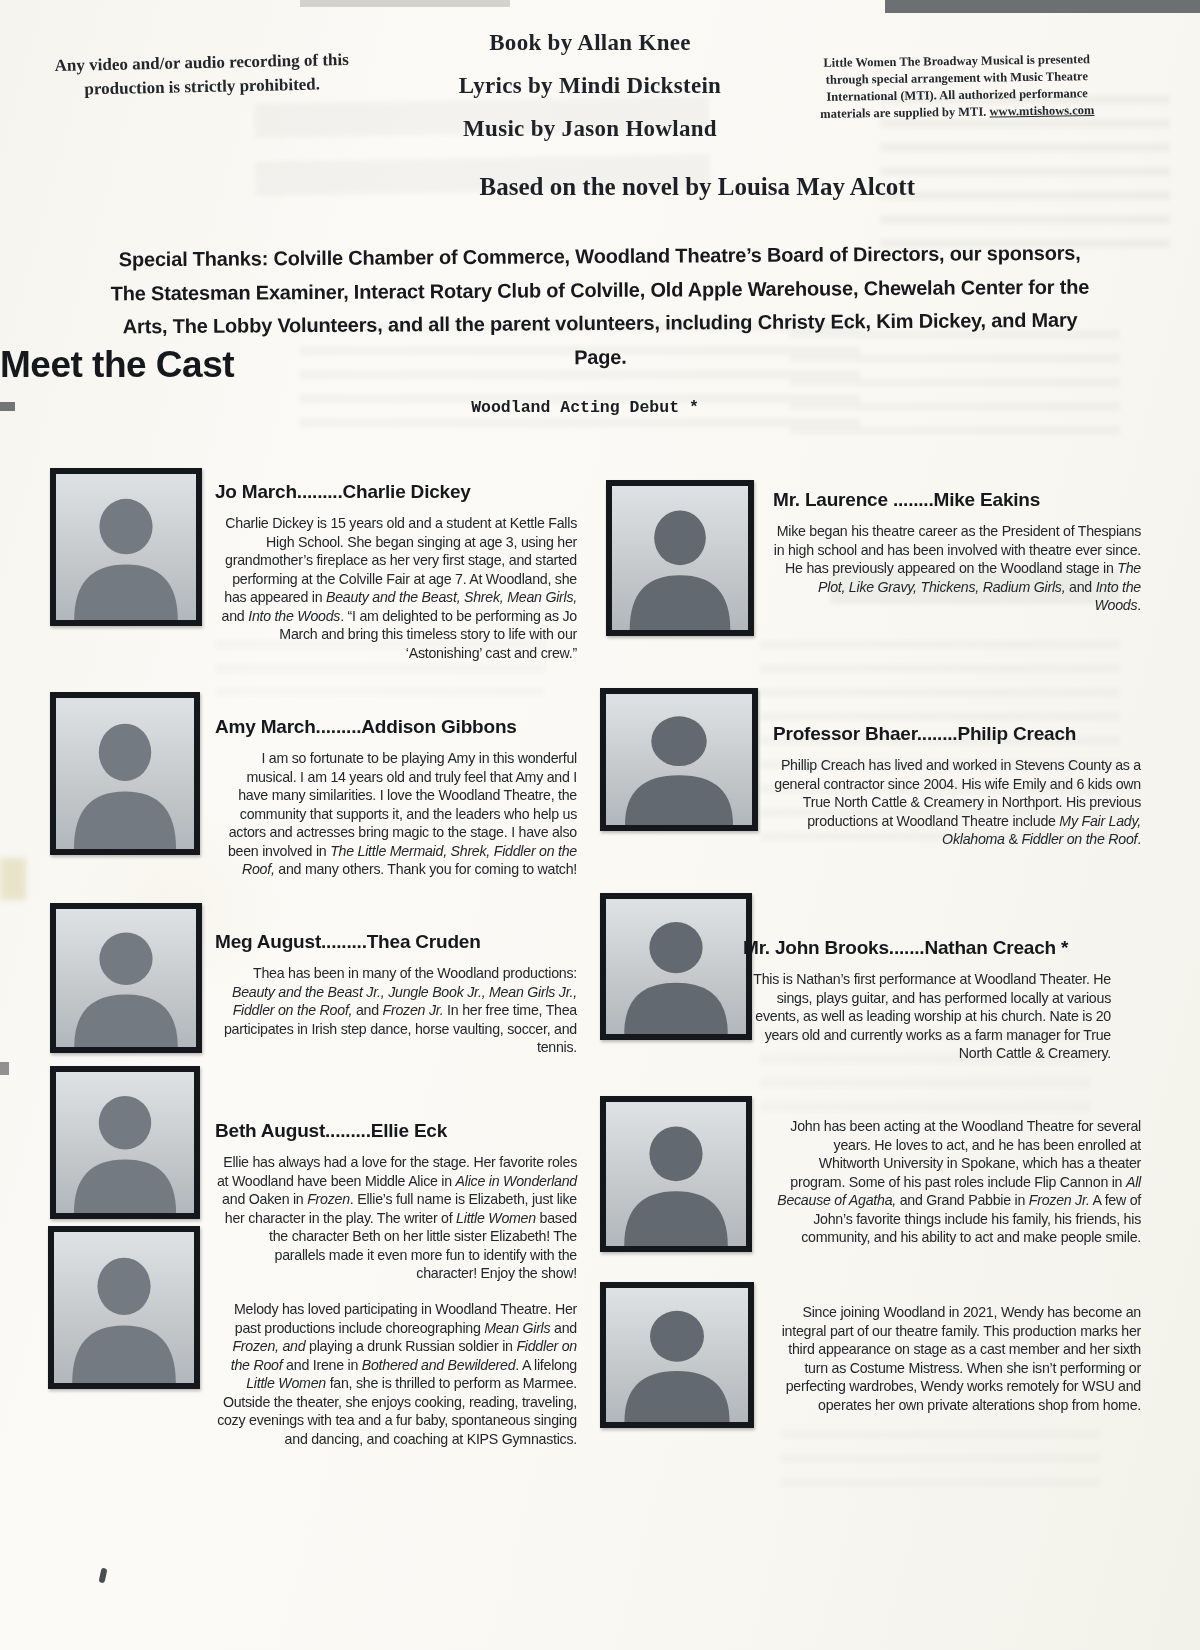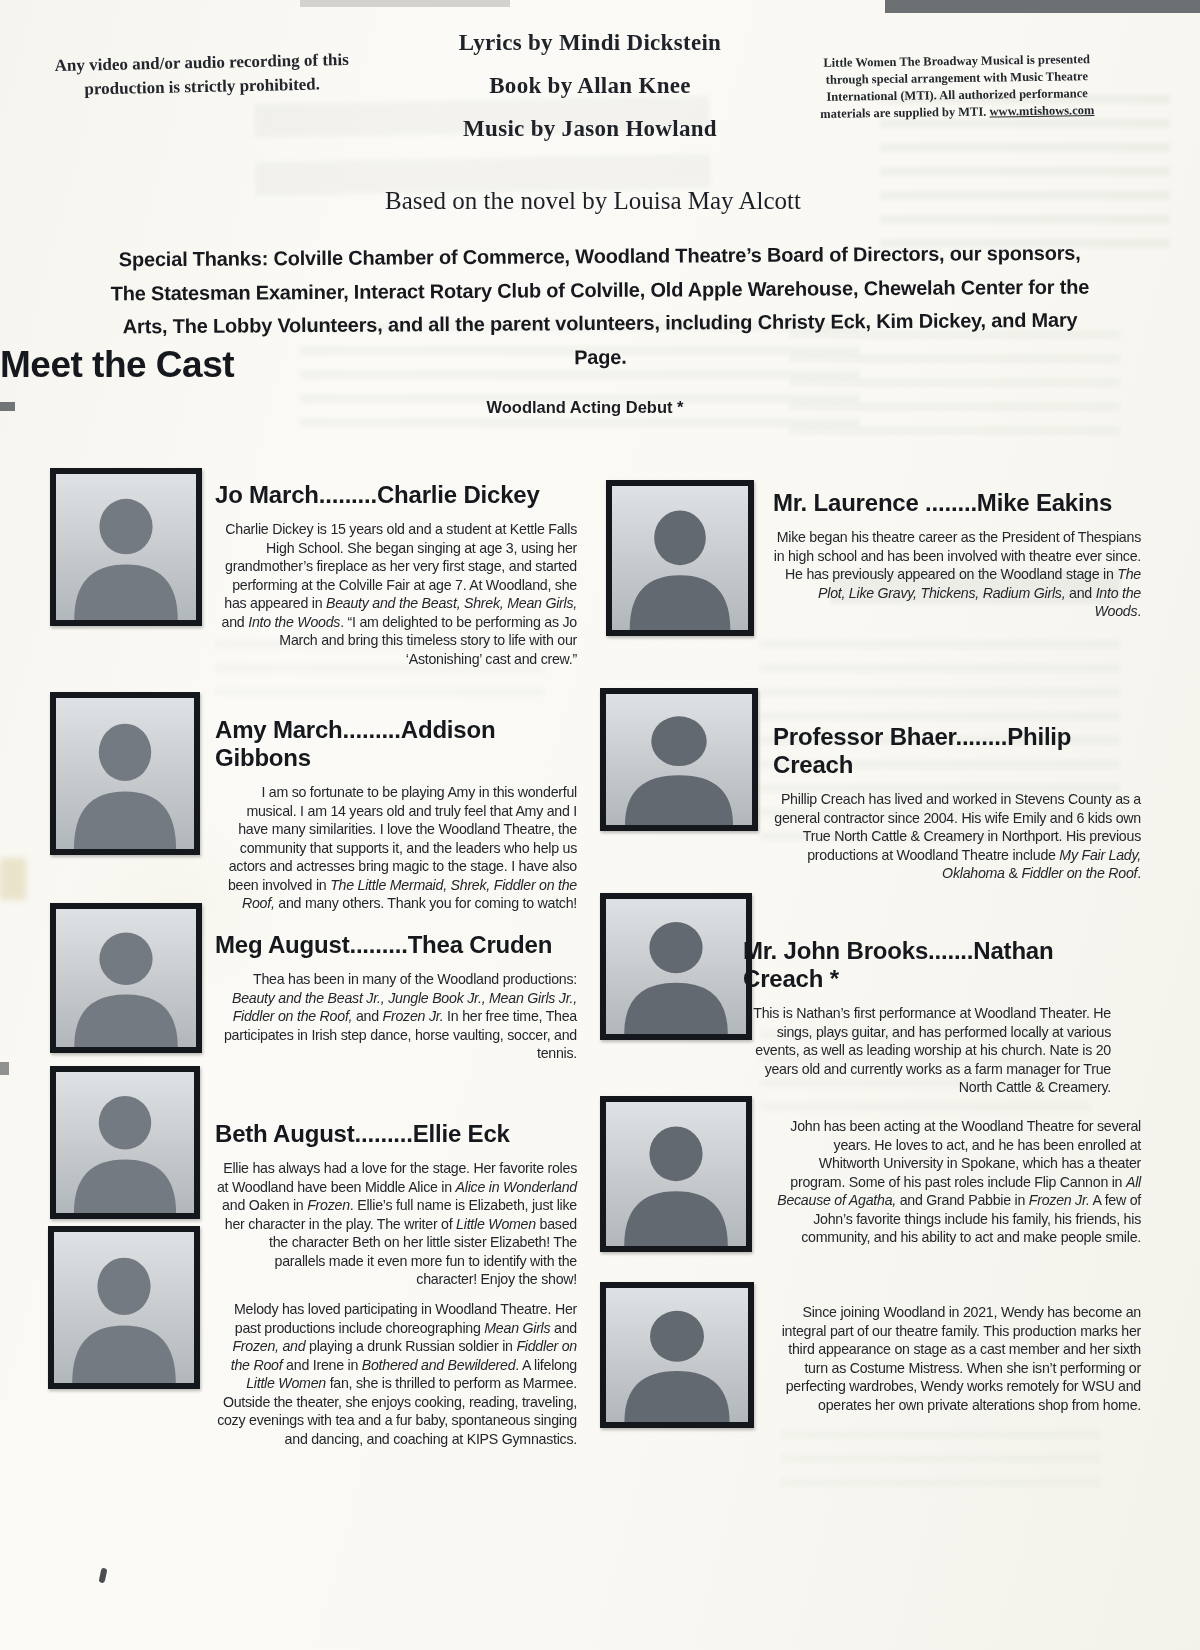--- a/index.html
+++ b/index.html
@@ -13,53 +13,53 @@
   
   .notice{
     position:absolute;left:52px;top:34px;width:300px;text-align:center;
     font-family:"Liberation Serif",serif;font-weight:bold;font-size:17px;line-height:24px;
     transform:rotate(-1.2deg);color:#23262c;
   }
   .credits{position:absolute;left:380px;top:30px;width:420px;text-align:center;
     font-family:"Liberation Serif",serif;font-weight:bold;color:#1f2329;}
   .credits .cline{font-size:23px;margin:0 0 17px 0;letter-spacing:.3px;}
   .basedon{
-    position:absolute;left:385px;top:162px;width:530px;text-align:left;
-    font-family:"Liberation Serif",serif;font-weight:normal;font-size:25px;color:#1d2127;
+    position:absolute;left:385px;top:148px;width:530px;text-align:right;
+    font-family:"Liberation Serif",serif;font-weight:bold;font-size:25px;color:#1d2127;
   }
   .mti{
     position:absolute;left:808px;top:40px;width:298px;text-align:center;
     font-family:"Liberation Serif",serif;font-weight:bold;font-size:12.5px;line-height:17px;
     transform:rotate(-0.8deg);color:#24282e;
   }
   .mtilink{text-decoration:underline;color:#24282e;}
   
   .thanks{
     position:absolute;left:100px;top:220px;width:1000px;text-align:center;
     font-weight:bold;font-size:20px;line-height:33.5px;letter-spacing:-0.2px;
     transform:rotate(-0.4deg);color:#17191e;
   }
   
   .sect-title{
     position:absolute;left:0;top:344px;width:1170px;text-align:left;
     font-weight:bold;font-size:37px;letter-spacing:-0.5px;color:#15181d;
   }
   .sect-sub{
     position:absolute;left:0;top:398px;width:1170px;text-align:center;
-    font-weight:bold;font-size:16.5px;color:#1a1d22;
+    font-weight:bold;font-size:16.5px;color:#1a1d22;font-family:Liberation Mono, monospace;
   }
   
   .photo{
     position:absolute;box-sizing:border-box;border:6px solid #14171b;
     background:linear-gradient(180deg,#dfe2e4 0%,#c6cacd 55%,#b2b7bb 100%);
     box-shadow:1px 2px 3px rgba(0,0,0,0.25);
   }
   .photo svg{width:100%;height:100%;display:block;}
   .ctext{position:absolute;}
-  .ctitle{margin:0 0 11px 0;font-size:24px;font-weight:bold;letter-spacing:-0.2px;color:#15181d;}
+  .ctitle{margin:0 0 11px 0;font-size:19px;font-weight:bold;letter-spacing:-0.2px;color:#15181d;}
   .cbio{margin:0;font-size:14.2px;line-height:18.5px;letter-spacing:-0.25px;color:#23272c;text-align:right;}
   .p0{left:50px;top:468px;width:152px;height:158px}  .t0{left:215px;top:481px;width:362px}
   .p1{left:606px;top:480px;width:148px;height:156px} .t1{left:773px;top:489px;width:368px}
   .p2{left:50px;top:692px;width:150px;height:163px}  .t2{left:215px;top:716px;width:362px}
   .p3{left:600px;top:688px;width:158px;height:143px} .t3{left:773px;top:723px;width:368px}
   .p4{left:50px;top:903px;width:152px;height:150px}  .t4{left:215px;top:931px;width:362px}
   .p5{left:600px;top:893px;width:152px;height:147px} .t5{left:743px;top:937px;width:368px}
   .p6{left:50px;top:1066px;width:150px;height:153px} .t6{left:215px;top:1120px;width:362px}
   .p7{left:600px;top:1096px;width:152px;height:156px}.t7{left:773px;top:1117px;width:368px}
   .p8{left:48px;top:1226px;width:152px;height:163px} .t8{left:215px;top:1300px;width:362px}
@@ -88,22 +88,22 @@
   <div class="ghost glines" style="left:760px;top:1030px;width:330px;height:85px;opacity:.06;"></div>
   <div class="ghost glines" style="left:780px;top:1430px;width:320px;height:60px;opacity:.05;"></div>
   <div class="mark" style="left:100px;top:1568px;width:6px;height:15px;background:#2b2e32;border-radius:3px;transform:rotate(12deg);opacity:.85;"></div>
   <div class="mark" style="left:0;top:402px;width:15px;height:9px;background:#3a3e43;opacity:.7;"></div>
   <div class="mark" style="left:0;top:1062px;width:9px;height:13px;background:#4a4e52;opacity:.6;"></div>
   <div class="mark" style="left:0;top:858px;width:26px;height:42px;background:#d9d0a2;opacity:.5;filter:blur(3px);"></div>
 
   <p class="notice">Any video and/or audio recording of this production is strictly prohibited.</p>
 
   <div class="credits">
+    <p class="cline">Book by Allan Knee</p>
     <p class="cline">Lyrics by Mindi Dickstein</p>
-    <p class="cline">Book by Allan Knee</p>
     <p class="cline">Music by Jason Howland</p>
   </div>
   <p class="basedon">Based on the novel by Louisa May Alcott</p>
 
   <p class="mti">
     <span>Little Women The Broadway Musical is presented through special arrangement with Music Theatre International (MTI). All authorized performance materials are supplied by MTI.</span>
     <span class="mtilink">www.mtishows.com</span>
   </p>
 
   <p class="thanks">Special Thanks: Colville Chamber of Commerce, Woodland Theatre’s Board of Directors, our sponsors, The Statesman Examiner, Interact Rotary Club of Colville, Old Apple Warehouse, Chewelah Center for the Arts, The Lobby Volunteers, and all the parent volunteers, including Christy Eck, Kim Dickey, and Mary Page.</p>

